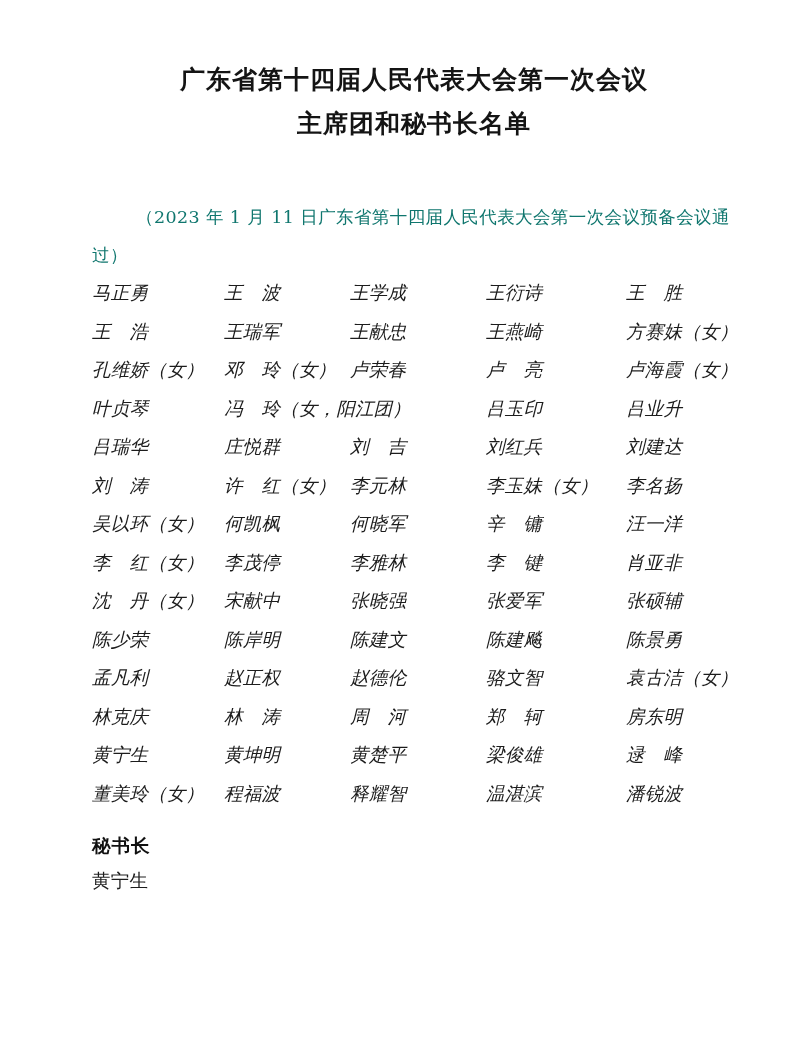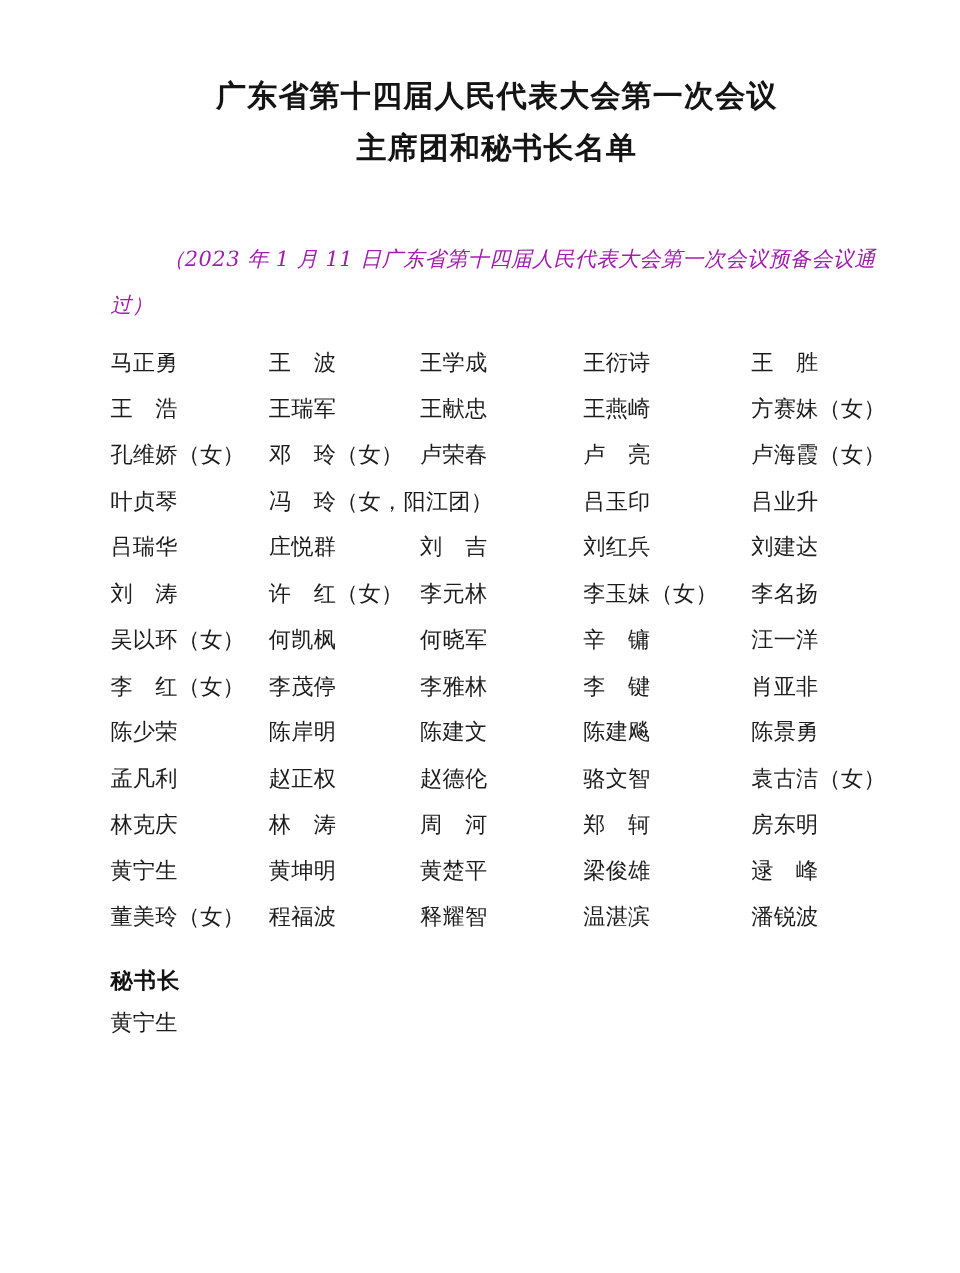--- a/index.html
+++ b/index.html
@@ -30,45 +30,45 @@
     color: #141414;
   }
   .doc-title .line {
     display: block;
     white-space: nowrap;
   }
   .subtitle {
     margin-top: 52px;
     font-size: 17.5px;
     line-height: 38px;
-    color: #a21caf;
+    color: #0f766e;
     text-indent: 44px;
     letter-spacing: 0.4px;
-    font-style: italic;
   }
   .section-head {
     margin-top: 44px;
     font-size: 18.5px;
     line-height: 30px;
     color: #111111;
     white-space: nowrap;
   }
   .section-head .bold {
     font-weight: bold;
     letter-spacing: 1px;
   }
   .section-head .count {
     font-weight: bold;
     letter-spacing: 0.5px;
   }
   table.names {
-    margin-top: 10px;
+    margin-top: 0;
     border-collapse: collapse;
     width: 100%;
     table-layout: fixed;
+    font-style: italic;
   }
   table.names td {
     font-size: 18.5px;
     line-height: 38.5px;
     height: 38.5px;
     color: #1c1c1c;
     white-space: nowrap;
     padding: 0;
     vertical-align: bottom;
     letter-spacing: 0.2px;
@@ -157,20 +157,27 @@
         <td class="c4">汪一洋</td>
       </tr>
       <tr>
         <td class="c0">李　红（女）</td>
         <td class="c1">李茂停</td>
         <td class="c2">李雅林</td>
         <td class="c3">李　键</td>
         <td class="c4">肖亚非</td>
       </tr>
       <tr>
+        <td class="c0">沈　丹（女）</td>
+        <td class="c1">宋献中</td>
+        <td class="c2">张晓强</td>
+        <td class="c3">张爱军</td>
+        <td class="c4">张硕辅</td>
+      </tr>
+      <tr>
         <td class="c0">陈少荣</td>
         <td class="c1">陈岸明</td>
         <td class="c2">陈建文</td>
         <td class="c3">陈建飚</td>
         <td class="c4">陈景勇</td>
       </tr>
       <tr>
         <td class="c0">孟凡利</td>
         <td class="c1">赵正权</td>
         <td class="c2">赵德伦</td>

